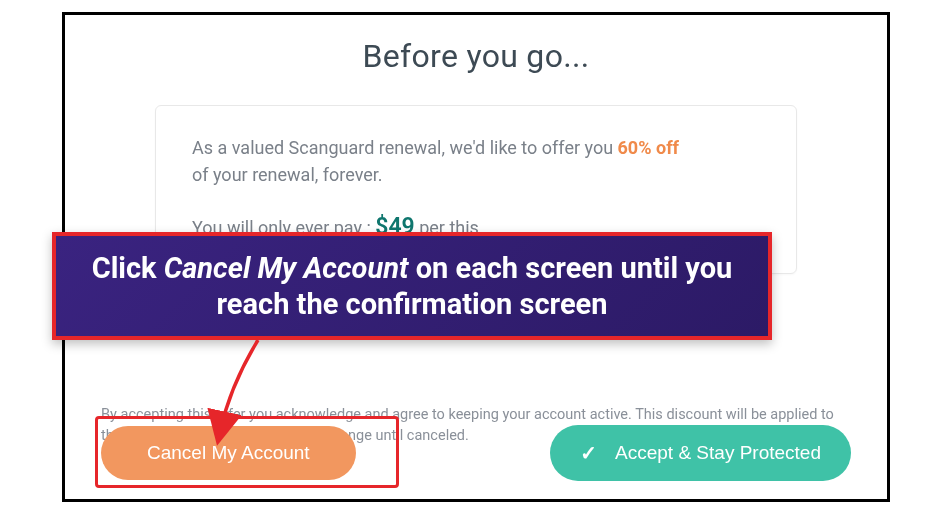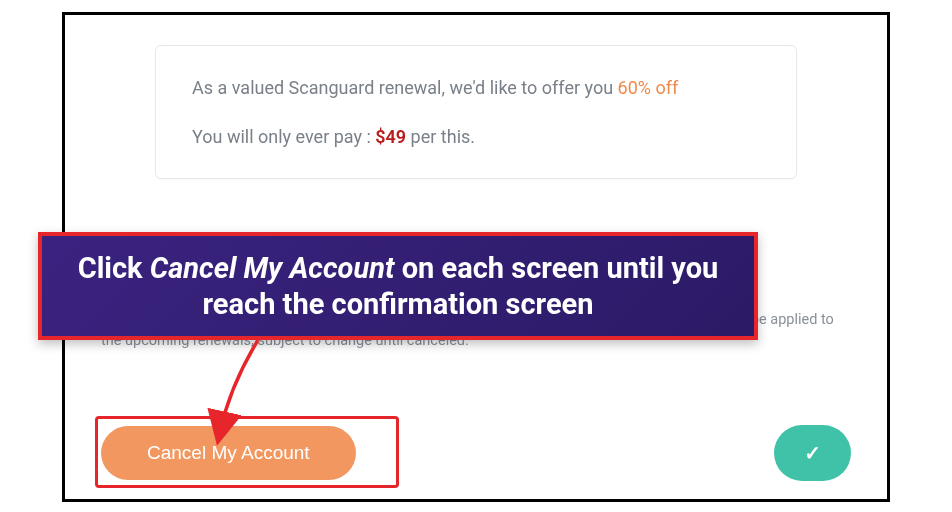--- a/index.html
+++ b/index.html
@@ -31,23 +31,23 @@
   .card {
     margin: 30px 90px 0 90px;
     border: 1px solid #e8e8e8;
     border-radius: 6px;
     padding: 28px 36px 28px 36px;
     color: #7a8089;
     font-size: 18px;
     line-height: 1.5;
     box-shadow: 0 1px 2px rgba(0,0,0,0.03);
   }
-  .highlight { color: #f08a4a; font-weight: 400; }
+  .highlight { color: #f08a4a; font-weight: 700; }
   .pay-line { margin-top: 22px; color: #7a8089; }
-  .price { color: #b91c1c; font-weight: 600; font-size: 18px; }
+  .price { color: #0f766e; font-weight: 600; font-size: 23px; }
   .disclaimer {
     margin: 130px 36px 0 36px;
     color: #8a9099;
     font-size: 14.5px;
     line-height: 1.45;
   }
   .buttons {
     position: absolute;
     left: 36px;
     right: 36px;
@@ -86,21 +86,21 @@
     border-radius: 4px;
     left: 30px;
     bottom: 11px;
     width: 304px;
     height: 72px;
     pointer-events: none;
   }
   
   .banner {
     position: absolute;
-    left: 38px;
+    left: 52px;
     top: 232px;
     width: 720px;
     height: 108px;
     background: linear-gradient(135deg, #3a2380 0%, #2c1a66 100%);
     border: 4px solid #e6262a;
     color: #fff;
     font-size: 29px;
     font-weight: 700;
     display: flex;
     align-items: center;
@@ -114,39 +114,42 @@
   
   .arrow {
     position: absolute;
     pointer-events: none;
   }
 </style>
 </head>
 <body>
 
 <div class="frame">
+  <h1 class="title">Before you go...</h1>
 
   <div class="card">
     <p>
       <span>As a valued Scanguard renewal, we'd like to offer you </span><span class="highlight">60% off</span>
       <br>
+      <span>of your renewal, forever.</span>
     </p>
     <p class="pay-line">
       <span>You will only ever pay : </span><span class="price">$49</span><span> per this.</span>
     </p>
   </div>
 
   <p class="disclaimer">By accepting this offer you acknowledge and agree to keeping your account active. This discount will be applied to the upcoming renewals, subject to change until canceled.</p>
 
   <div class="buttons">
     <button class="btn btn-cancel">
       <span>Cancel My Account</span>
     </button>
     <button class="btn btn-accept">
       <span class="check">✓</span>
+      <span>Accept &amp; Stay Protected</span>
     </button>
   </div>
 
   <div class="redbox-cancel"></div>
 </div>
 
 <div class="banner">
   <span>
     <span>Click </span><em>Cancel My Account</em><span> on each screen until you reach the confirmation screen</span>
   </span>

